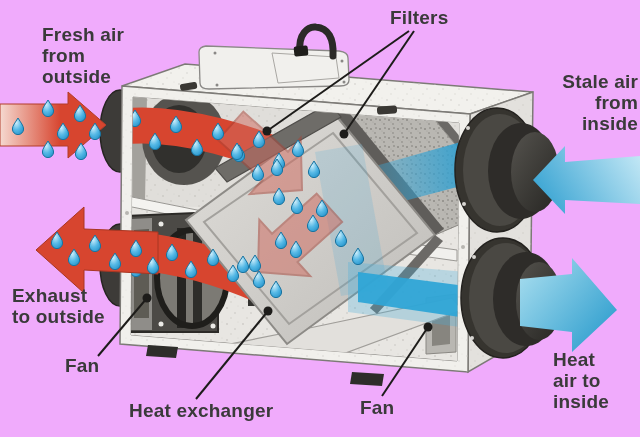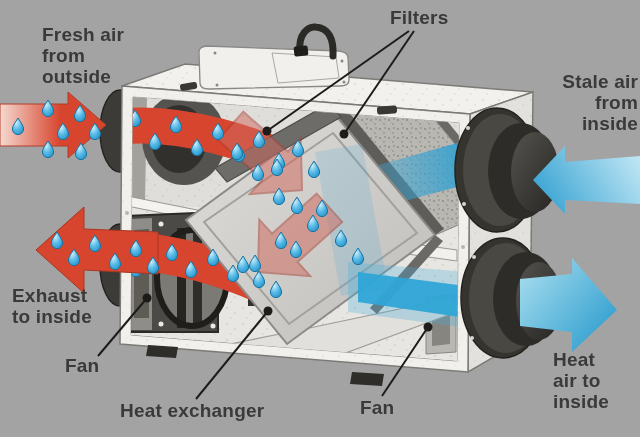--- a/index.html
+++ b/index.html
@@ -1,16 +1,16 @@
 <!DOCTYPE html>
 <html><head>
 <meta charset="utf-8">
 <style>
   html,body{margin:0;padding:0;background:#ffffff;}
-  #stage{position:relative;width:640px;height:437px;background:#a3a3a3;overflow:hidden;
+  #stage{position:relative;width:640px;height:437px;background:#f0abfc;overflow:hidden;
          font-family:"Liberation Sans",sans-serif;}
   #art{position:absolute;left:0;top:0;}
   .lbl{position:absolute;font:700 19px/21px "Liberation Sans",sans-serif;color:#3a3a3a;
        letter-spacing:.2px;white-space:normal;}
   .nowrap{white-space:nowrap;}
 </style>
 </head>
 <body>
 
 <div id="stage">
@@ -269,19 +269,19 @@
       <circle cx="147" cy="298" r="4.5"></circle>
           <circle cx="268" cy="311" r="4.5"></circle>
       <circle cx="428" cy="327" r="4.5"></circle>
     </g>
   </g>
 </svg>
 
 <div class="lbl" style="left:42px;top:24px;width:86px;">Fresh air from outside</div>
 <div class="lbl nowrap" style="left:390px;top:7px;">Filters</div>
 <div class="lbl" style="left:552px;top:71px;width:86px;text-align:right;">Stale air from inside</div>
-<div class="lbl" style="left:12px;top:285px;width:98px;">Exhaust to inside</div>
+<div class="lbl" style="left:12px;top:285px;width:98px;">Exhaust to outside</div>
 <div class="lbl nowrap" style="left:65px;top:355px;">Fan</div>
-<div class="lbl nowrap" style="left:120px;top:400px;">Heat exchanger</div>
+<div class="lbl nowrap" style="left:129px;top:400px;">Heat exchanger</div>
 <div class="lbl nowrap" style="left:360px;top:397px;">Fan</div>
 <div class="lbl" style="left:553px;top:349px;width:66px;">Heat air to inside</div>
 
 </div>
 
 </body></html>

